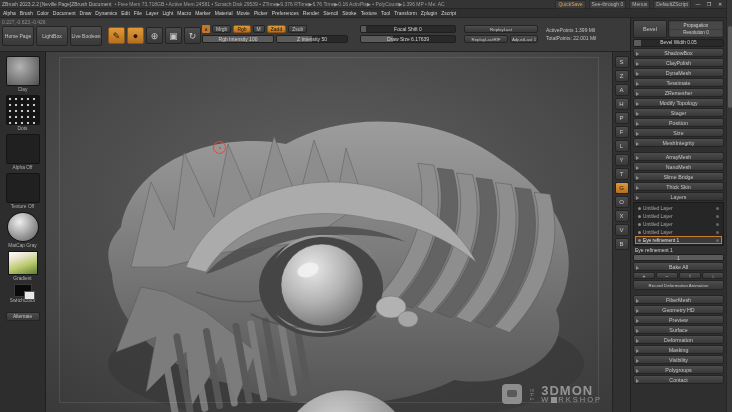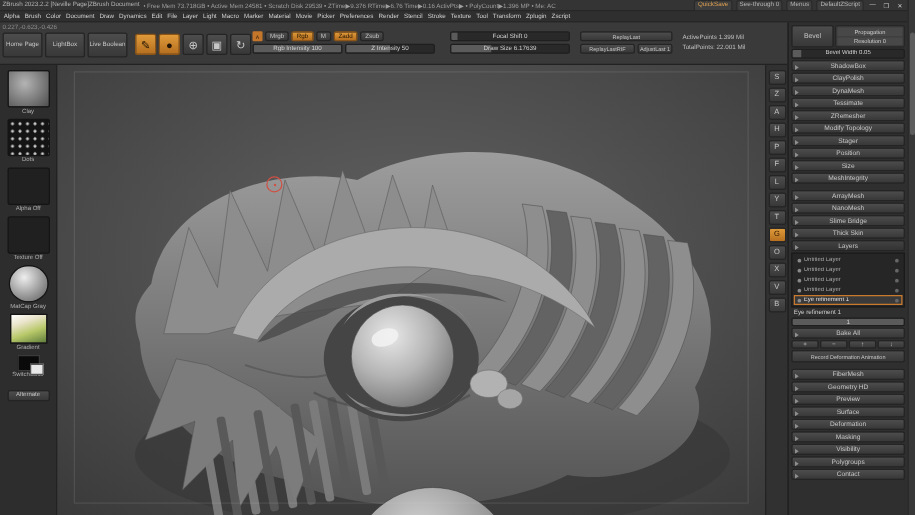--- a/index.html
+++ b/index.html
@@ -284,20 +284,32 @@
       <ellipse cx="262" cy="218" rx="11" ry="7" fill="#f2f2f2" opacity=".85" transform="rotate(-18 262 218)"></ellipse>
       <ellipse cx="345" cy="255" rx="15" ry="11" fill="#b2b2b2" stroke="#6a6a6a" stroke-width=".5"></ellipse>
       <ellipse cx="362" cy="267" rx="10" ry="8" fill="#a6a6a6" stroke="#6a6a6a" stroke-width=".4"></ellipse>
       <path d="M205,262 C240,280 300,282 330,264" stroke="#474747" stroke-width="2" fill="none" opacity=".6"></path>
       <path d="M150,240 C180,250 200,252 215,248" stroke="#4a4a4a" stroke-width="1.5" fill="none" opacity=".5"></path>
       <circle cx="300" cy="404" r="66" fill="url(#gSph)" stroke="#3c3c3c" stroke-width=".5"></circle>
       <circle cx="356" cy="414" r="34" fill="url(#gSph)" stroke="#3c3c3c" stroke-width=".5"></circle>
     </svg>
     <div class="doc-frame"></div>
     <div id="cursor"></div>
+    <div id="watermark">
+      <div class="wm-icon"></div>
+      <div class="wm-the">THE</div>
+      <div>
+        <div class="wm-l1">3DMON</div>
+        <div class="wm-l2">
+          <span>W</span>
+          <span class="wm-sq"></span>
+          <span>RKSHOP</span>
+        </div>
+      </div>
+    </div>
   </div>
 
   <div id="right-shelf">
       <div class="btn rs-icon">S</div>
       <div class="btn rs-icon">Z</div>
       <div class="btn rs-icon">A</div>
       <div class="btn rs-icon">H</div>
       <div class="btn rs-icon">P</div>
       <div class="btn rs-icon">F</div>
       <div class="btn rs-icon">L</div>

